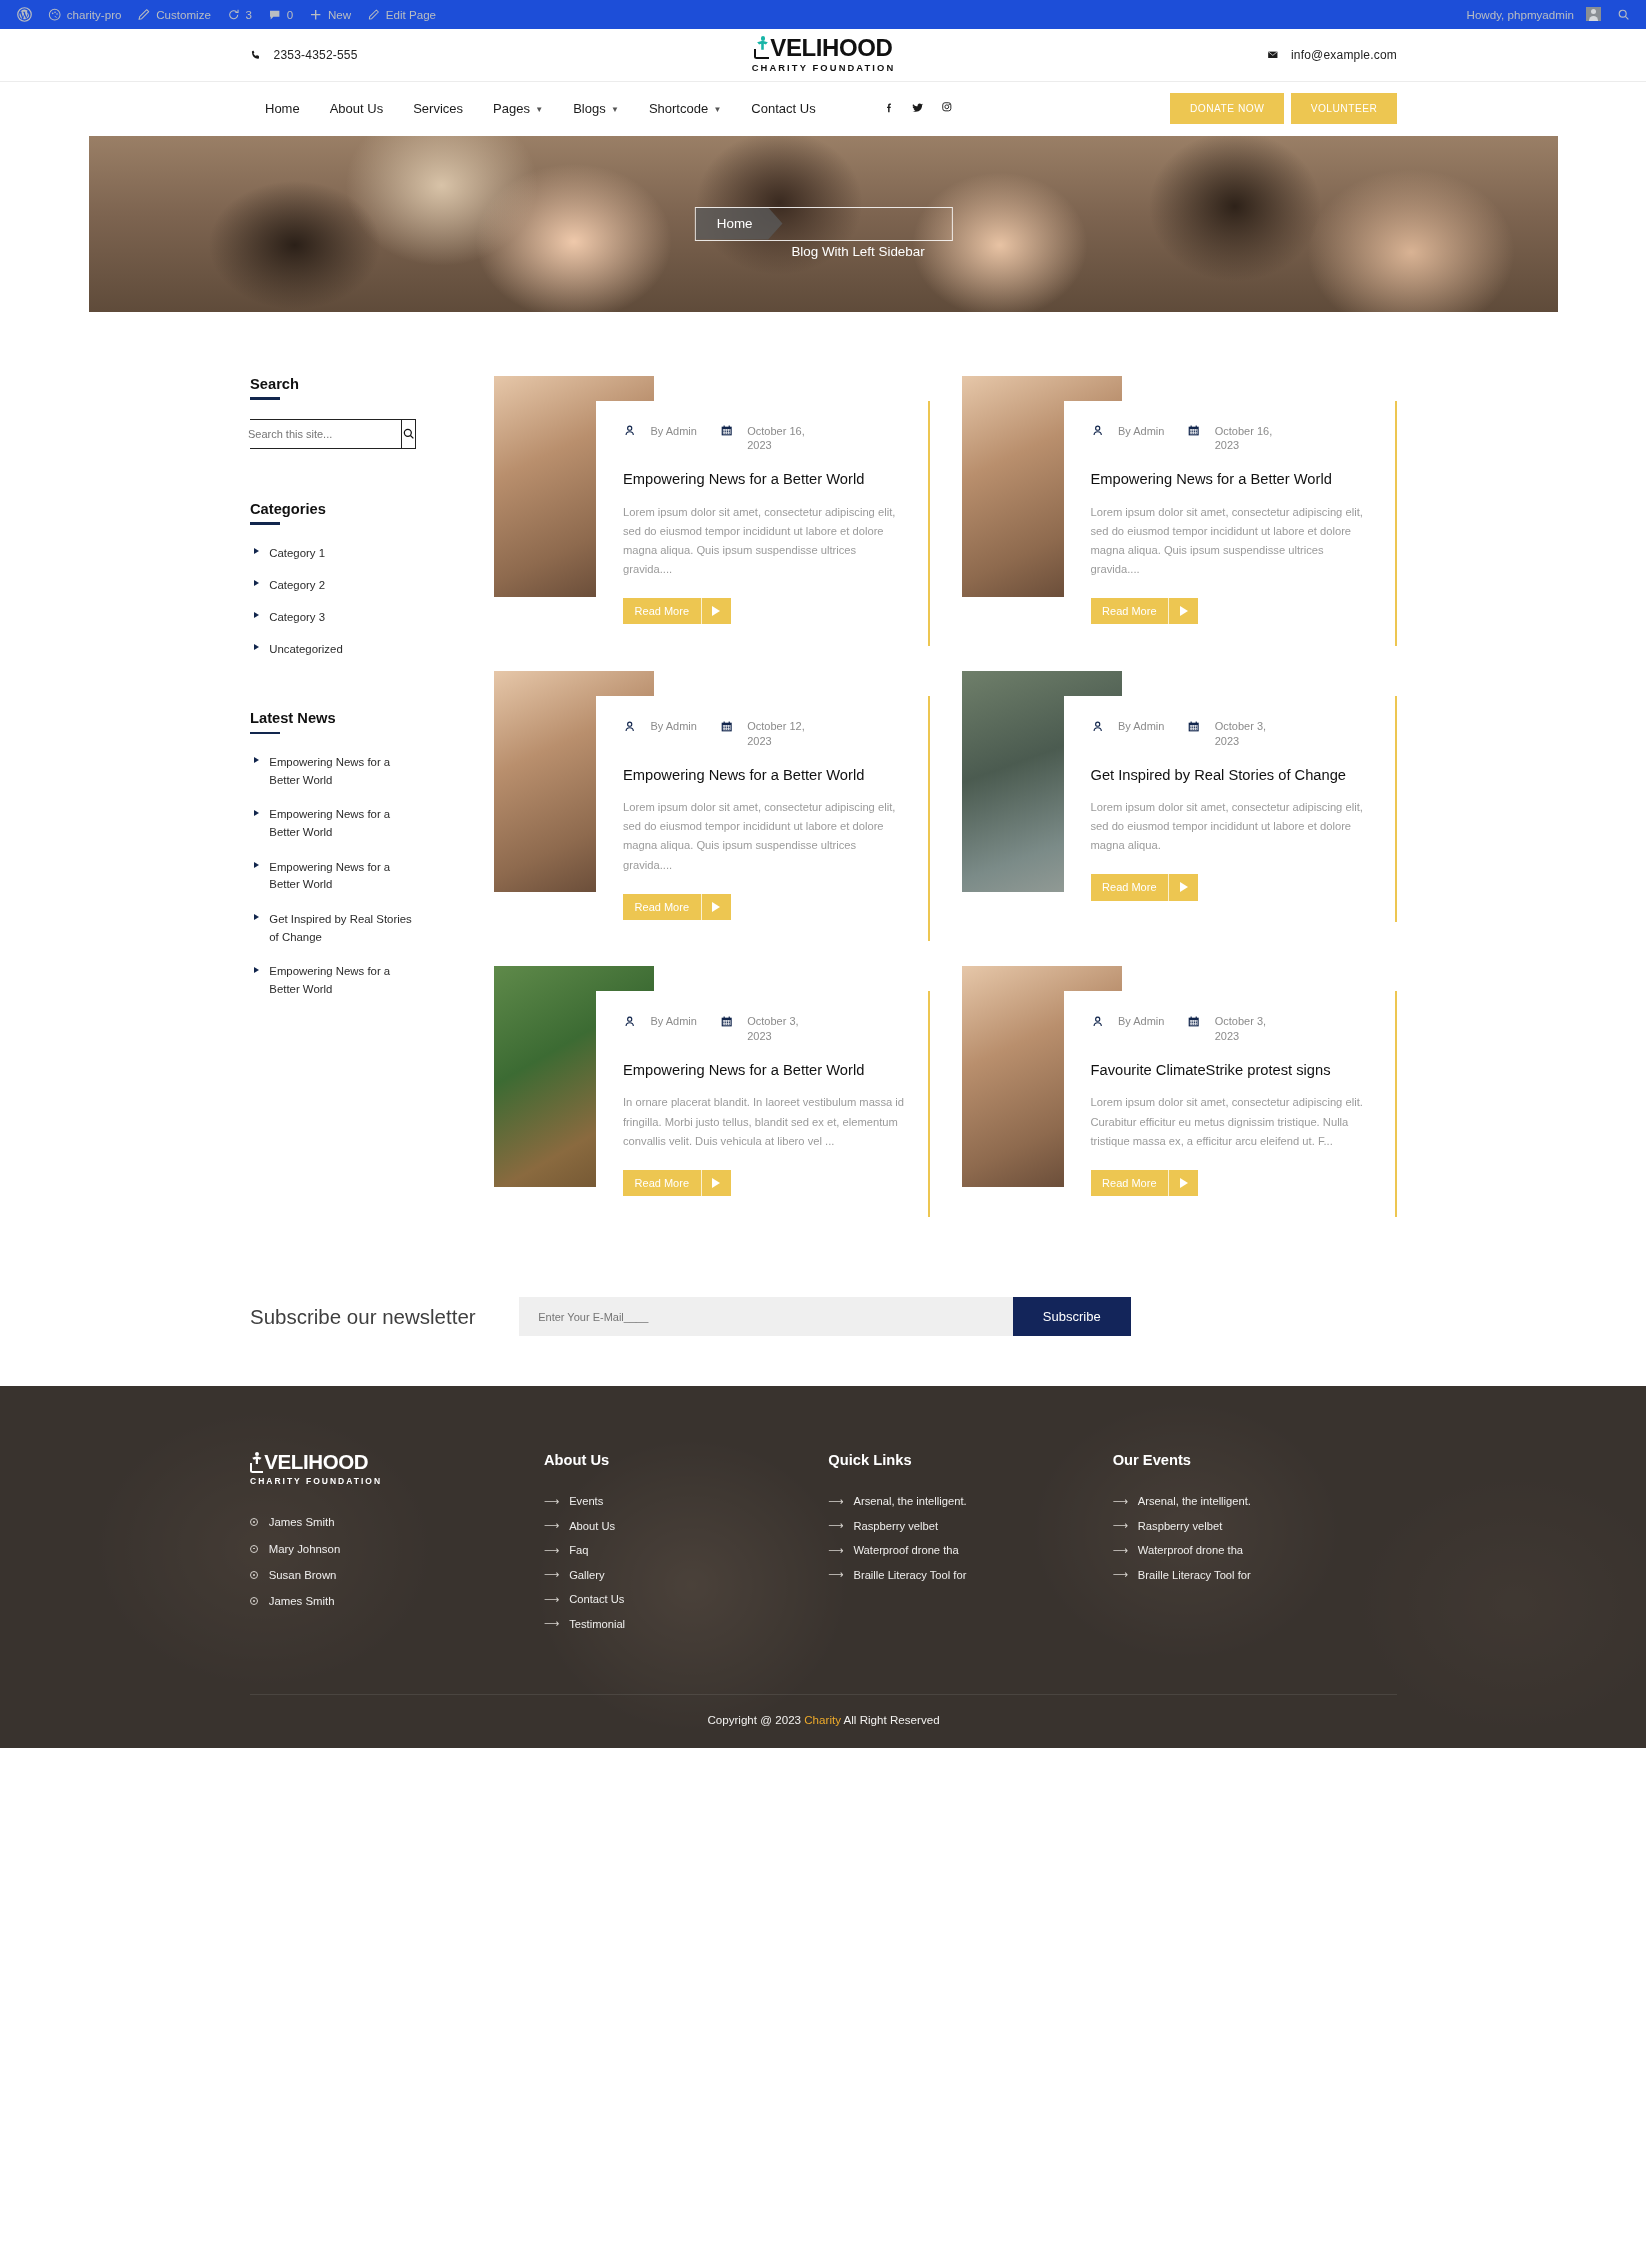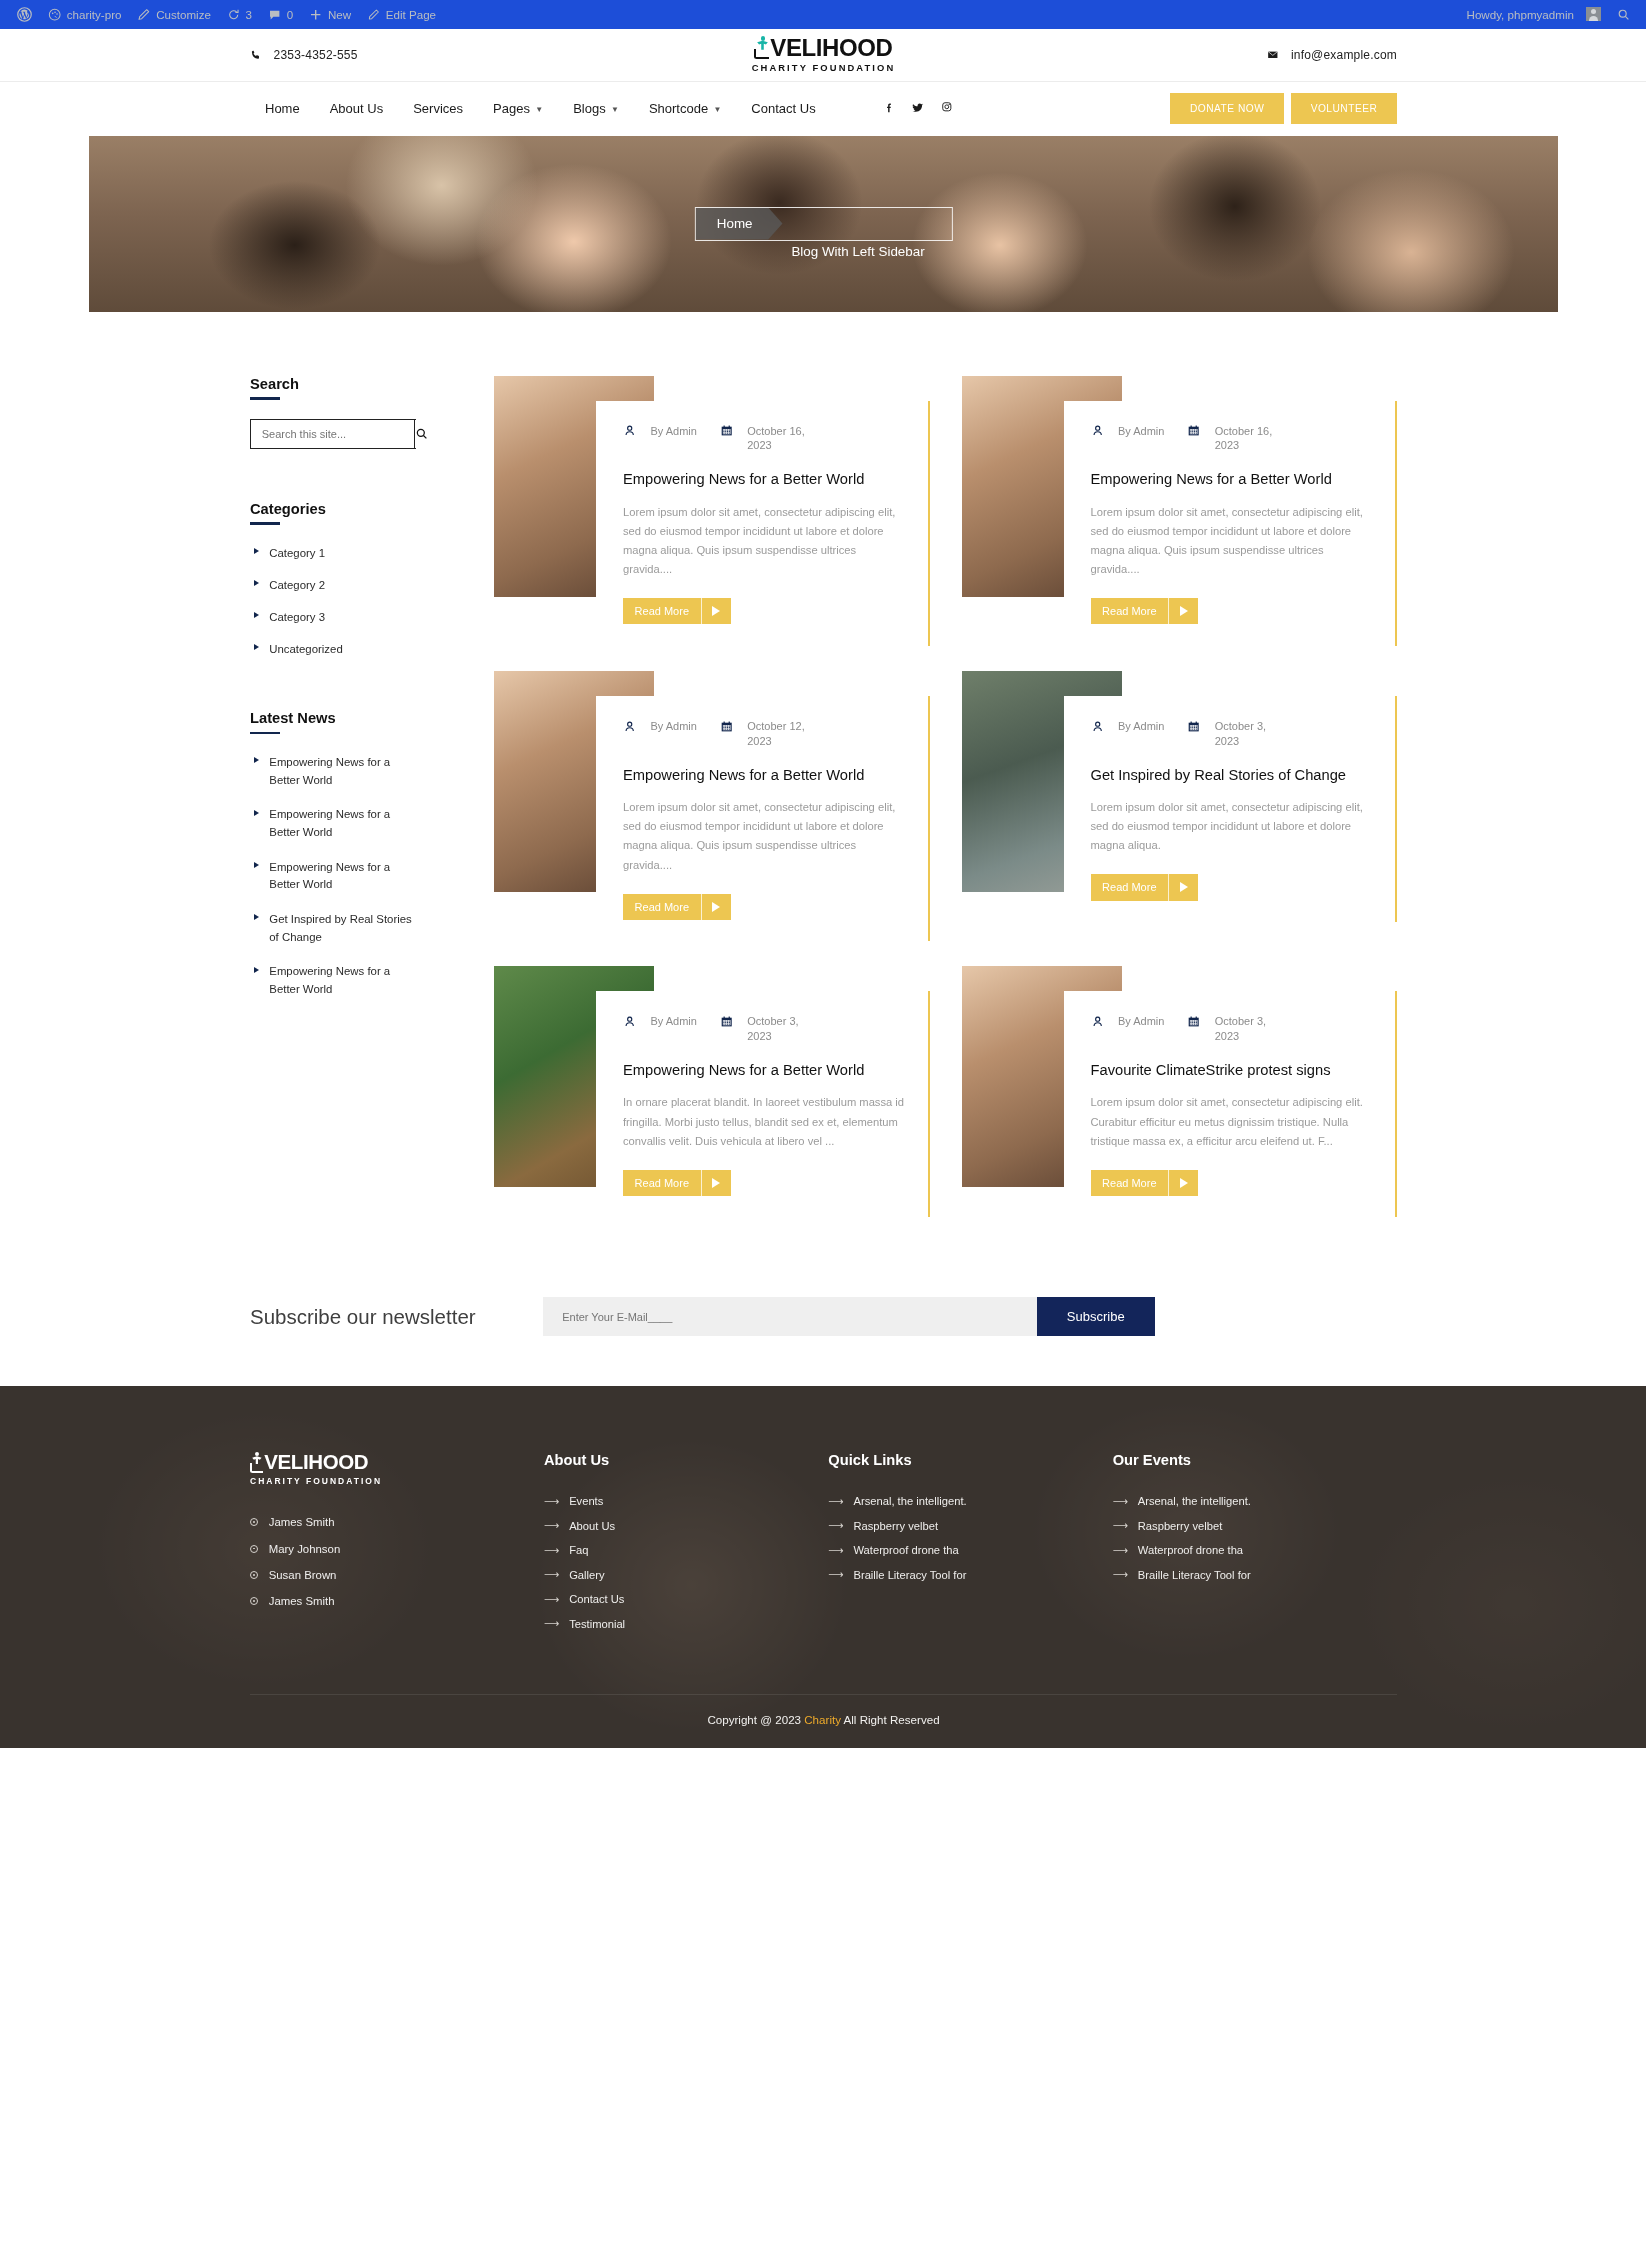--- a/index.html
+++ b/index.html
@@ -153,21 +153,21 @@
   .widget { margin-bottom: 52px; }
   .widget-title {
     font-size: 14.7px; font-weight: bold; color: #111;
     padding-bottom: 8px; position: relative; margin-bottom: 19.6px;
   }
   .widget-title::after {
     content: ""; position: absolute; left: 0; bottom: 0;
     width: 30px; height: 2.7px; background: #12264d;
   }
   .search-form {
-    display: flex; border: 0.9px solid #222; height: 30px; width: 166px;
+    display: flex; border: 0.9px solid #222; height: 30px; width: 166px; justify-content: flex-end;
   }
   .search-input {
     flex: 1; border: none; outline: none; padding: 0 10.7px;
     font-size: 11px; color: #666; font-family: "Liberation Sans", sans-serif;
     background: #fff;
   }
   .search-btn {
     width: 30px; border: none; border-left: 0.9px solid #222; background: #fff;
     display: flex; align-items: center; justify-content: center; cursor: pointer;
   }
@@ -223,21 +223,21 @@
     border-left: 0.9px solid rgba(255,255,255,.75); padding: 0 10.7px;
     display: flex; align-items: center;
   }
   .rm-tri {
     width: 0; height: 0; border-left: 8px solid #fff;
     border-top: 5.3px solid transparent; border-bottom: 5.3px solid transparent;
   }
 
   
   .newsletter {
-    display: flex; align-items: center; padding: 0 250px 50px 250px; gap: 67px;
+    display: flex; align-items: center; padding: 0 250px 50px 250px; gap: 43px;
   }
   .nl-title { font-size: 20.5px; color: #3f3f3f; white-space: nowrap; }
   .nl-form { display: flex; flex: 1; height: 39px; max-width: 612px; }
   .nl-input {
     flex: 1; border: none; background: #efefef; outline: none;
     padding: 0 19.6px; font-size: 11px; color: #8a8a8a;
     font-family: "Liberation Sans", sans-serif;
   }
   .nl-btn {
     background: #13255a; color: #fff; border: none; font-size: 13px;

